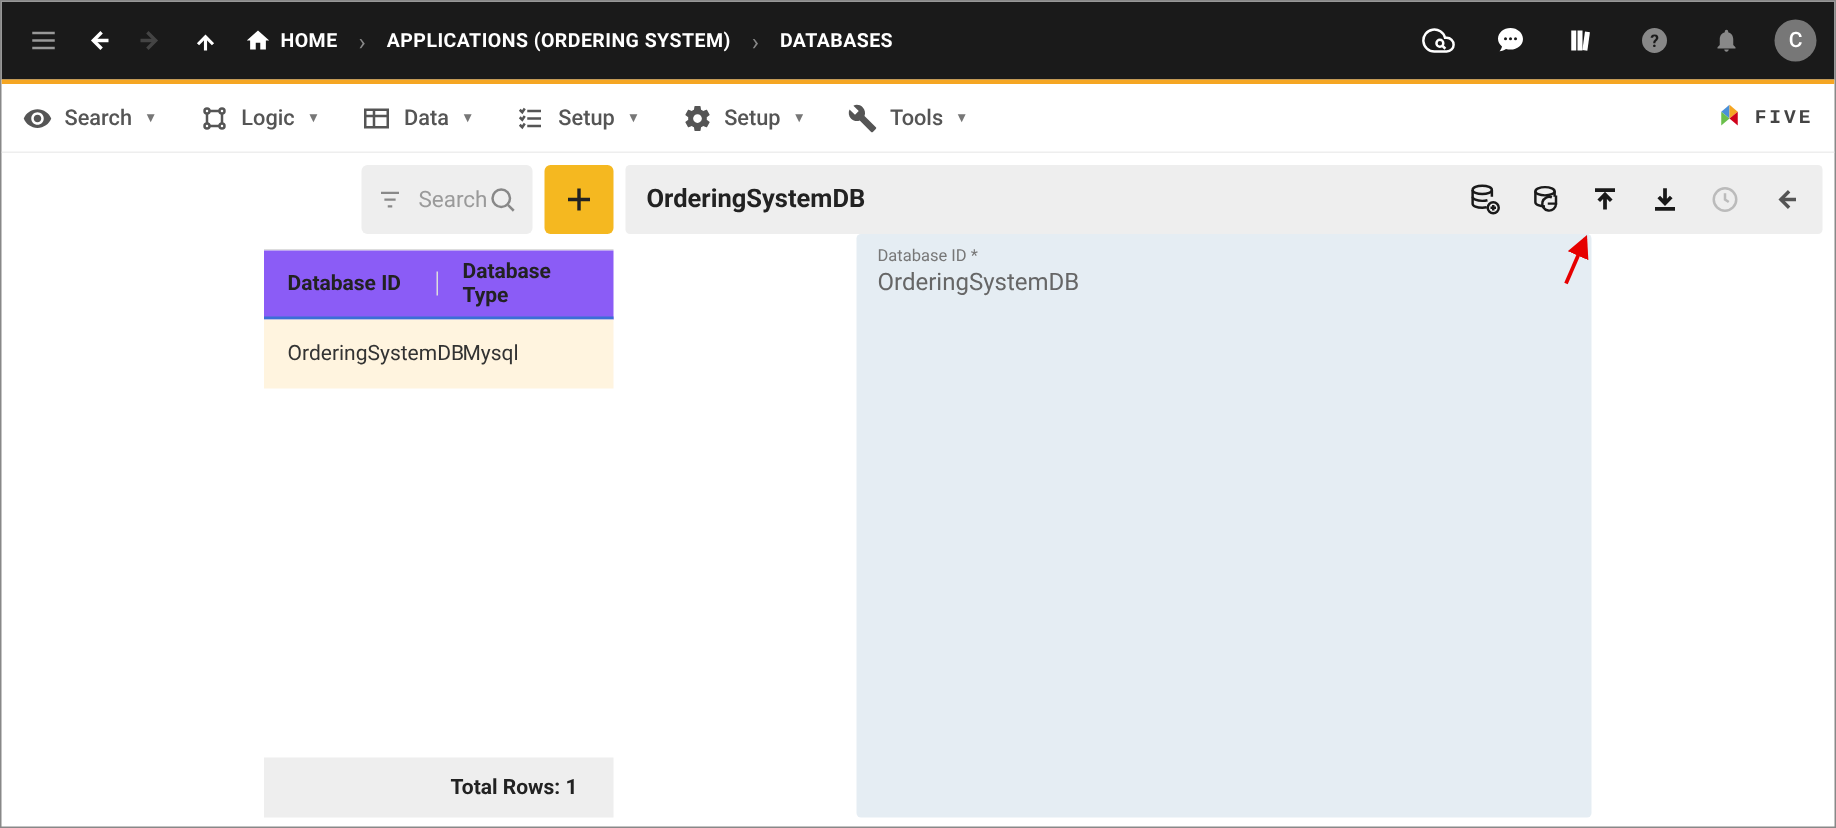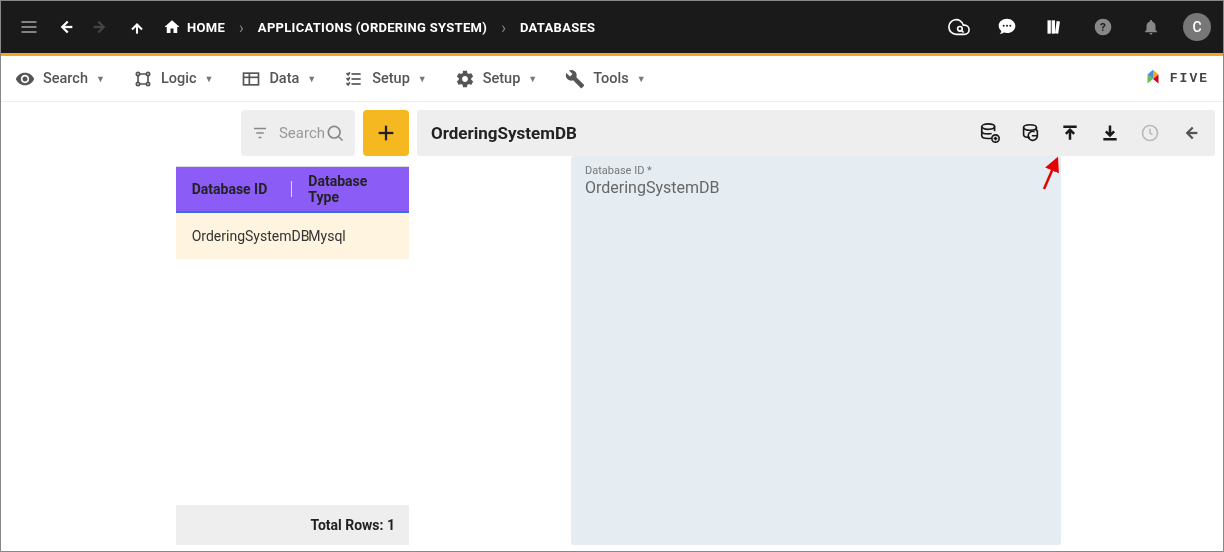--- a/index.html
+++ b/index.html
@@ -35,21 +35,21 @@
   
   .table-wrap { flex: 1; background: #fff; display: flex; flex-direction: column; border-top: 1px solid #ddd; }
   .thead { display: flex; height: 46px; align-items: center; border-bottom: 2px solid #3b6fd6; background: #8b5cf6; }
   .th { font-weight: 700; color: #222; font-size: 14px; padding: 0 16px; }
   .th.c1 { width: 50%; border-right: 1px solid #ddd; }
   .th.c2 { width: 50%; }
   .tr { display: flex; height: 46px; align-items: center; background: #fff4df; }
   .td { font-size: 14px; color: #333; padding: 0 16px; }
   .td.c1 { width: 50%; }
   .td.c2 { width: 50%; }
-  .tfoot { background: #eeeeee; height: 40px; display: flex; align-items: center; justify-content: flex-end; padding: 0 14px; font-weight: 700; font-size: 14px; color: #222; margin-top: auto; }
+  .tfoot { background: #eeeeee; height: 40px; display: flex; align-items: center; justify-content: flex-end; padding: 0 24px; font-weight: 700; font-size: 14px; color: #222; margin-top: auto; }
   
   .right-panel { flex: 1; display: flex; flex-direction: column; }
   .detail-header { background: #eeeeee; height: 46px; border-radius: 3px; display: flex; align-items: center; justify-content: space-between; padding: 0 14px; }
   .detail-title { font-weight: 700; font-size: 17px; color: #222; }
   .detail-actions { display: flex; gap: 18px; align-items: center; }
   .da-btn { width: 22px; height: 22px; color: #1a1a1a; cursor: pointer; display: flex; align-items: center; justify-content: center; }
   .da-btn.dim { color: #bbb; }
   
   .detail-body { flex: 1; display: flex; justify-content: center; position: relative; }
   .field-box { width: 490px; background: #e5edf3; border-radius: 3px; padding: 8px 14px 10px; }

